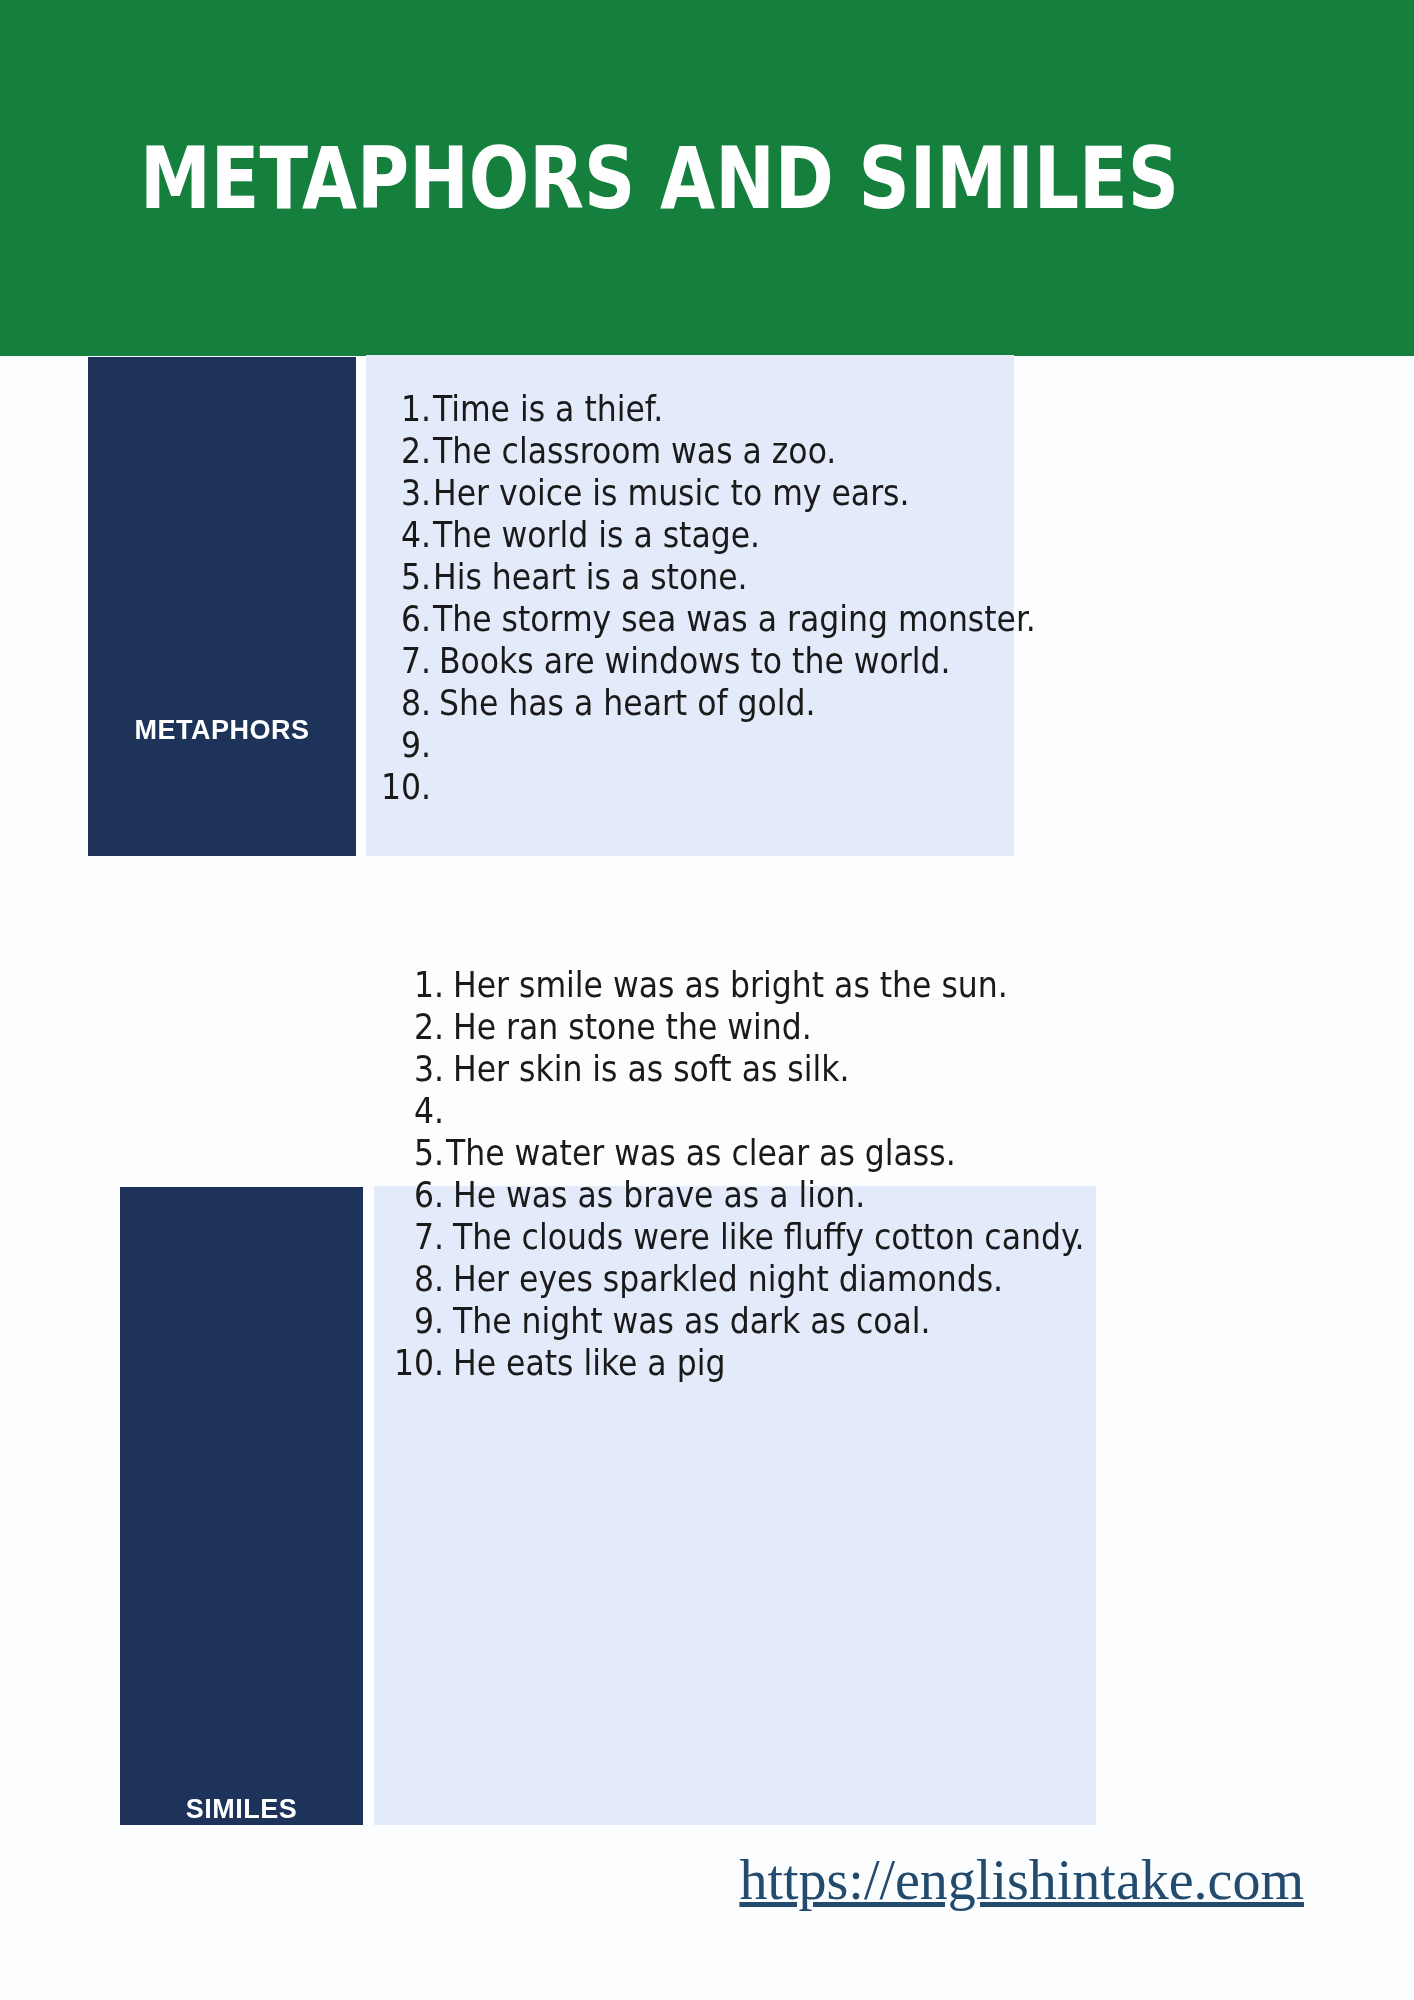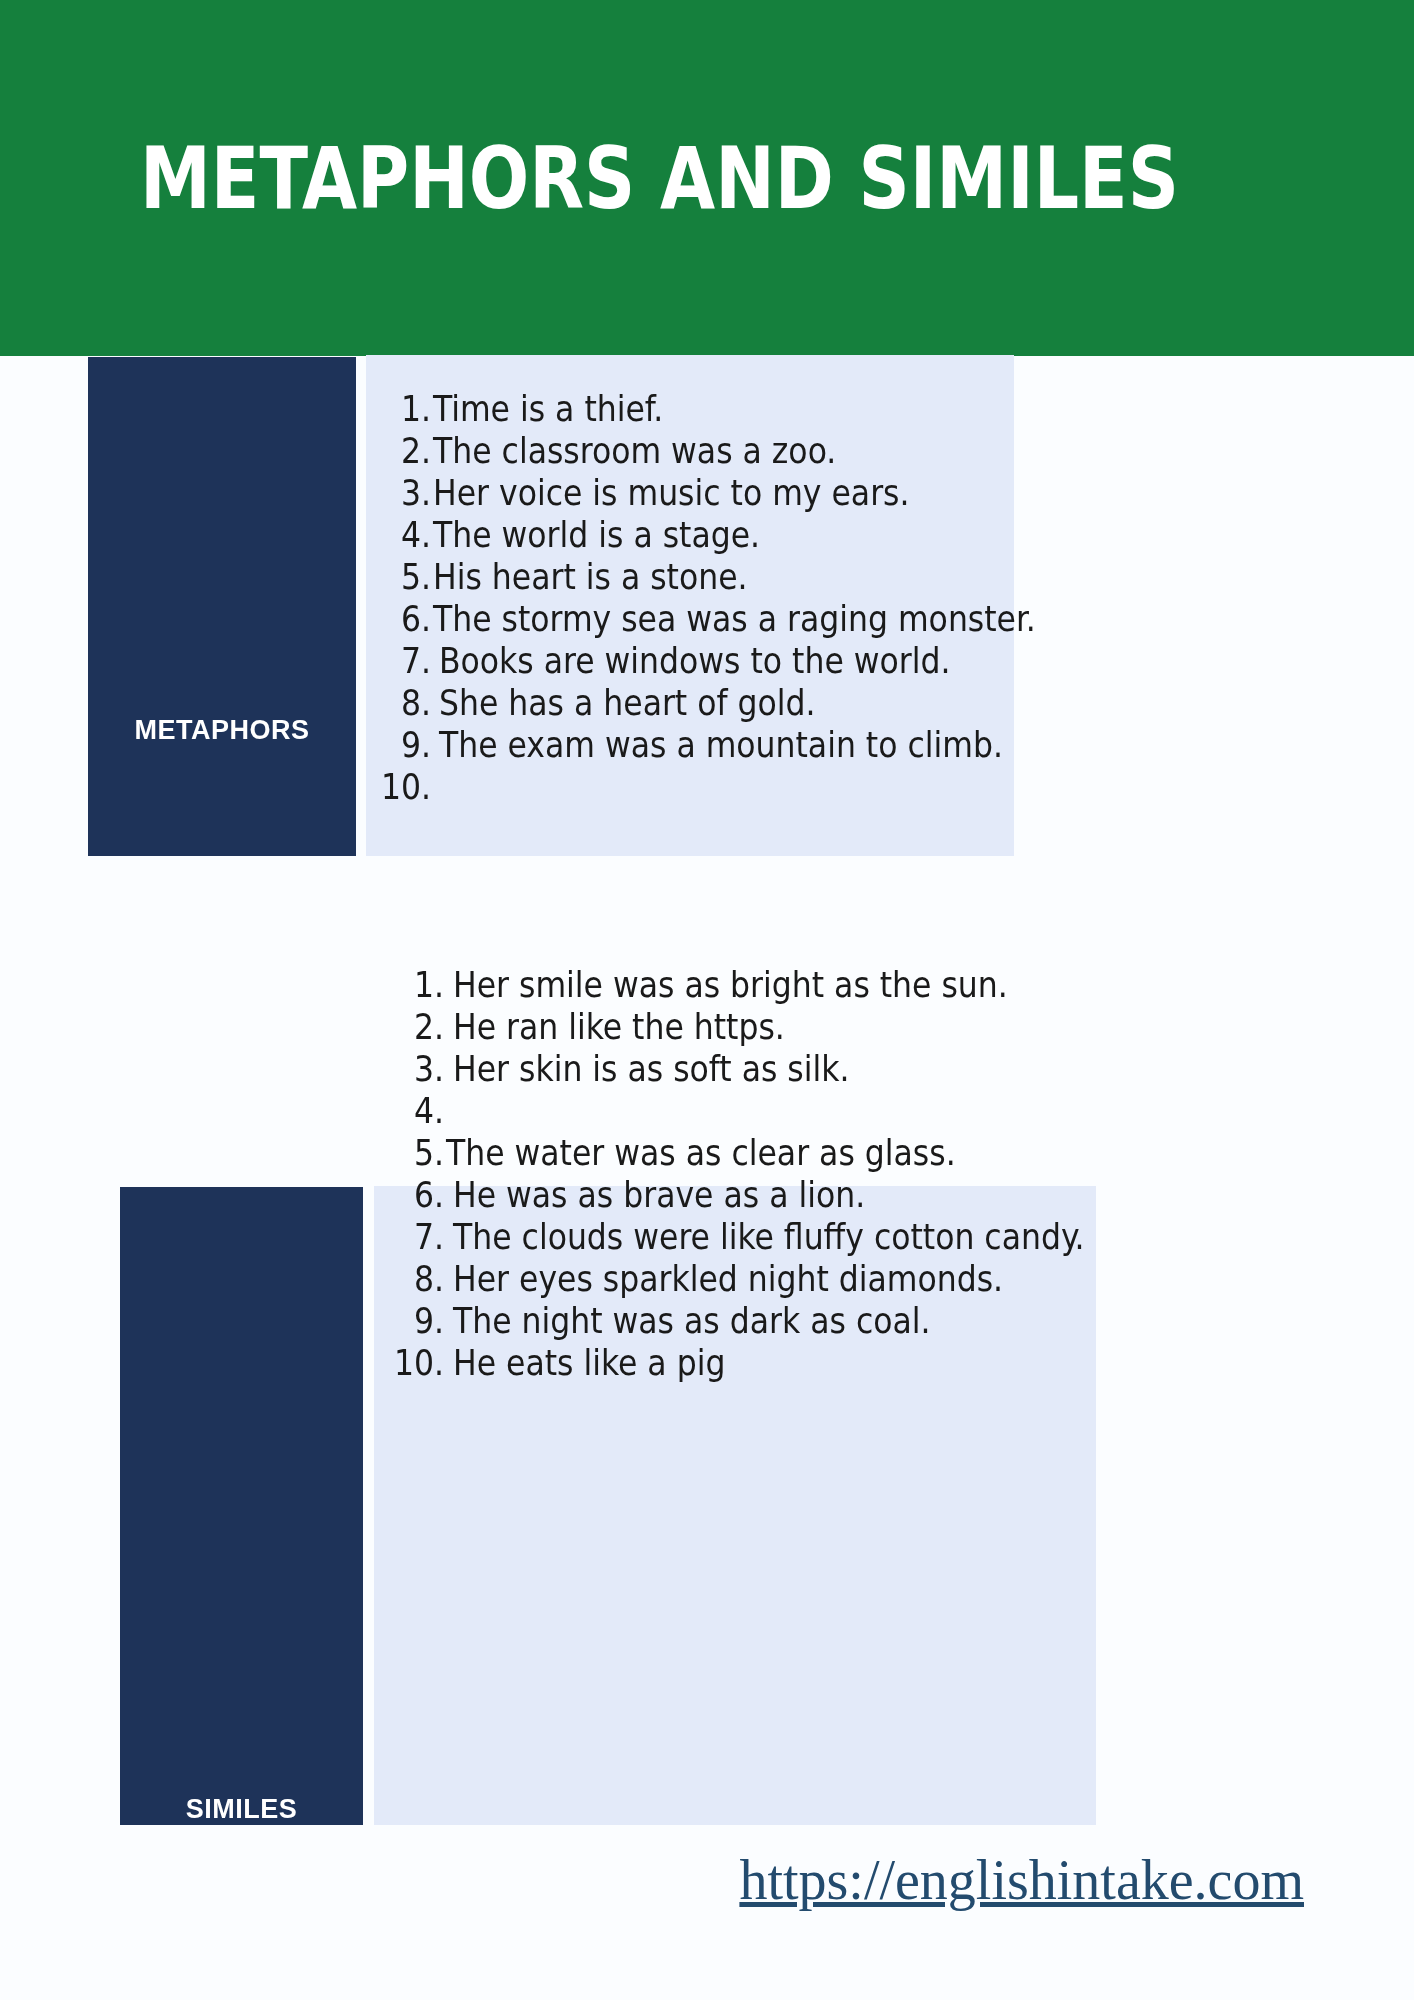--- a/index.html
+++ b/index.html
@@ -160,21 +160,20 @@
     <li class="gap">
       <span class="num">7.</span>
       <span class="txt">Books are windows to the world.</span>
     </li>
     <li class="gap">
       <span class="num">8.</span>
       <span class="txt">She has a heart of gold.</span>
     </li>
     <li class="gap">
       <span class="num">9.</span>
-      <span class="txt">The exam was a mountain to climb.</span>
     </li>
     <li class="gap">
       <span class="num">10.</span>
     </li>
   </ol>
 </div>
 
 <div class="section">
 
   <div class="label-box" style="left:120px; top:1187px; width:243px; height:248px;"></div>
@@ -184,21 +183,21 @@
 
   <div class="list-box" style="left:374px; top:1186px; width:722px; height:639px;"></div>
 
   <ol class="items" id="similes-list">
     <li class="gap">
       <span class="num">1.</span>
       <span class="txt">Her smile was as bright as the sun.</span>
     </li>
     <li class="gap">
       <span class="num">2.</span>
-      <span class="txt">He ran like the https.</span>
+      <span class="txt">He ran stone the wind.</span>
     </li>
     <li class="gap">
       <span class="num">3.</span>
       <span class="txt">Her skin is as soft as silk.</span>
     </li>
     <li class="gap">
       <span class="num">4.</span>
     </li>
     <li>
       <span class="num">5.</span>

